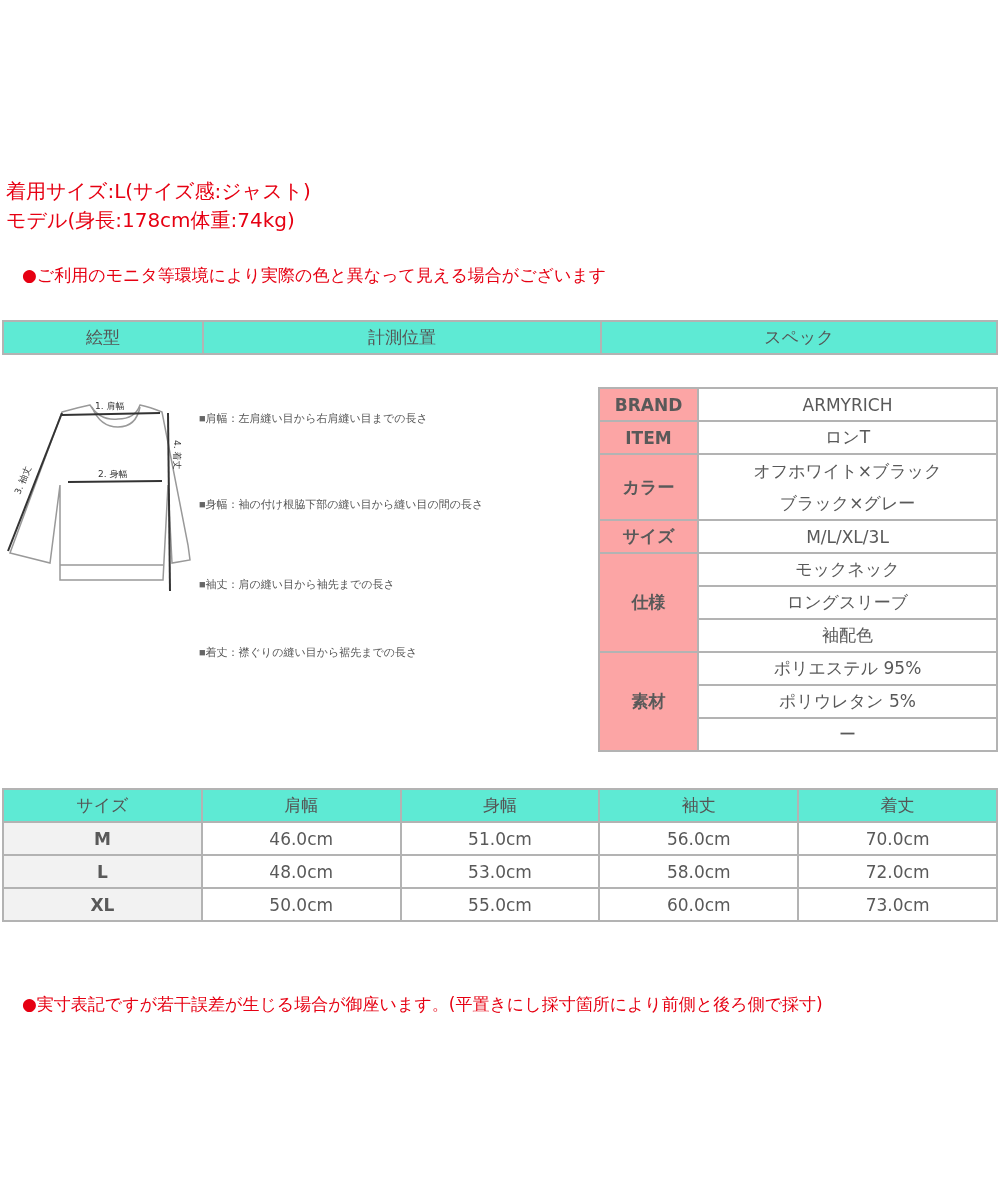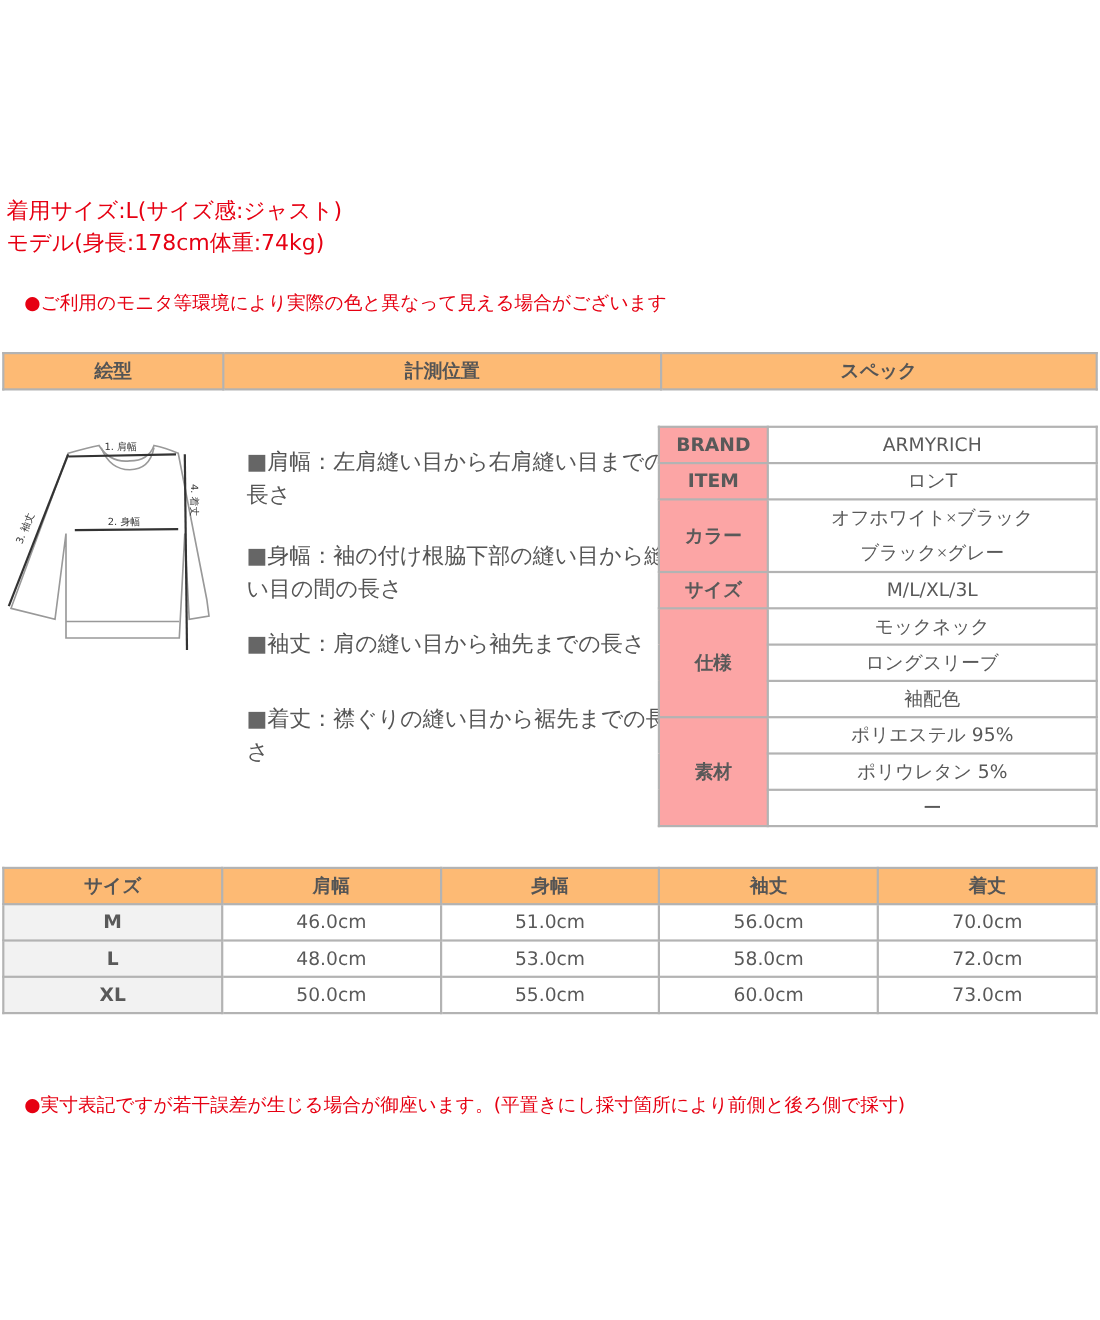--- a/index.html
+++ b/index.html
@@ -3,30 +3,30 @@
 <meta charset="utf-8">
 <style>
   html, body { margin:0; padding:0; background:#ffffff; }
   body { width:1000px; height:1200px; position:relative; overflow:hidden;
          font-family:"DejaVu Sans","Liberation Sans",sans-serif; color:#555555; }
   .red { color:#e60012; }
   .model-line { position:absolute; left:6px; font-size:20px; }
   .notice { position:absolute; left:22px; font-size:17px; }
   table { border-collapse:collapse; position:absolute; }
   td, th { border:2px solid #b3b3b3; text-align:center; font-size:17px; color:#595959; padding:0; }
-  .hdr { background:#fdba74; font-weight:bold; color:#555; }
+  .hdr { background:#5eead4; font-weight:normal; color:#555; }
   #section-header { left:2px; top:320px; width:996px; height:35px; }
   #spec-table { left:598px; top:387px; width:400px; }
   #spec-table td { height:31px; }
   #spec-table td.lbl { width:97px; background:#fca5a5; font-weight:bold; }
   #size-table { left:2px; top:788px; width:996px; }
   #size-table td { height:31px; width:20%; }
   #size-table td.rowlbl { background:#f2f2f2; font-weight:bold; }
   .diagram { position:absolute; left:0; top:385px; width:200px; height:220px; }
-  .desc { position:absolute; left:224px; font-size:20px; color:#555; line-height:30px; width:385px; }
+  .desc { position:absolute; left:199px; font-size:11px; color:#555; line-height:30px; width:385px;font-family:Liberation Mono, monospace; }
   .desc .sq { color:#666; }
 </style>
 </head>
 <body>
 
 <div class="model-line red" style="top:178px;">着用サイズ:L(サイズ感:ジャスト)</div>
 <div class="model-line red" style="top:207px;">モデル(身長:178cm体重:74kg)</div>
 <div class="notice red" style="top:264px;">●ご利用のモニタ等環境により実際の色と異なって見える場合がございます</div>
 
 <table id="section-header">
@@ -77,21 +77,21 @@
       <tr>
     <td class="lbl">BRAND</td>
     <td>ARMYRICH</td>
   </tr>
   <tr>
     <td class="lbl">ITEM</td>
     <td>ロンT</td>
   </tr>
   <tr>
     <td class="lbl" style="height:62px;">カラー</td>
-    <td style="line-height:32px;font-family:Liberation Serif, serif;">
+    <td style="line-height:32px;">
       <div>オフホワイト×ブラック</div>
           <div>ブラック×グレー</div>
     </td>
   </tr>
   <tr>
     <td class="lbl">サイズ</td>
     <td>M/L/XL/3L</td>
   </tr>
   <tr>
     <td class="lbl" rowspan="3">仕様</td>

